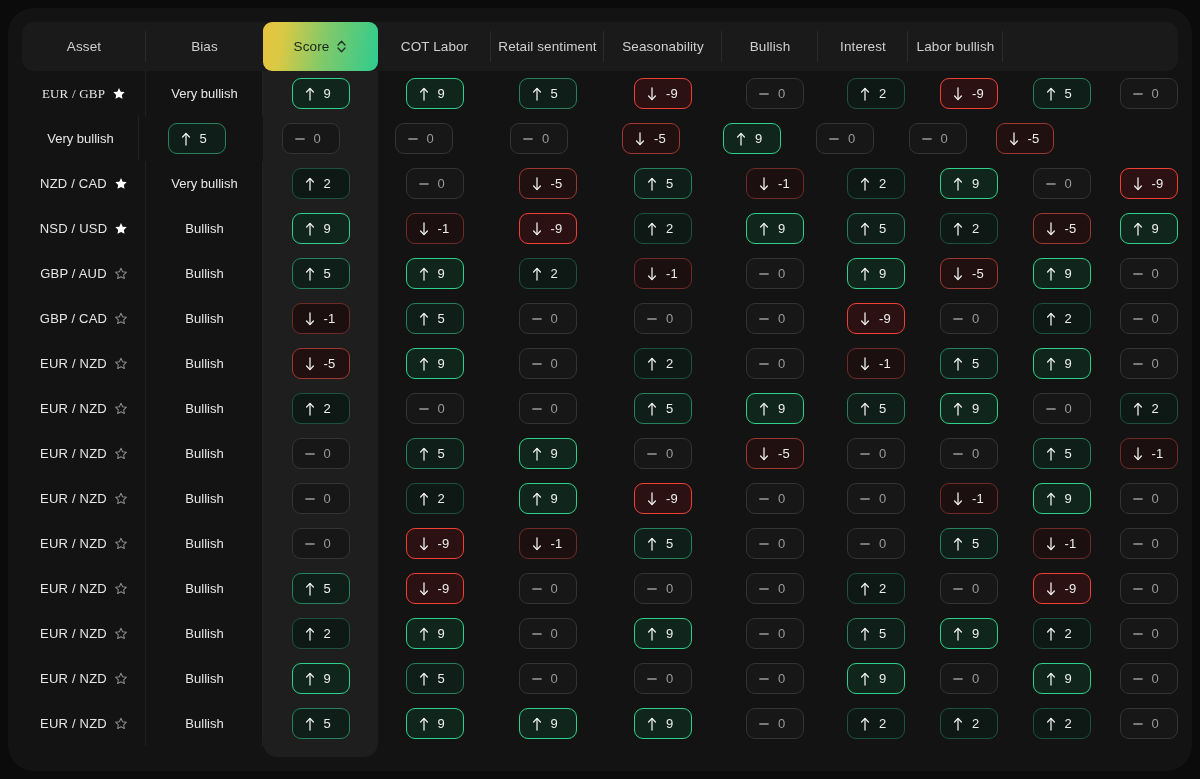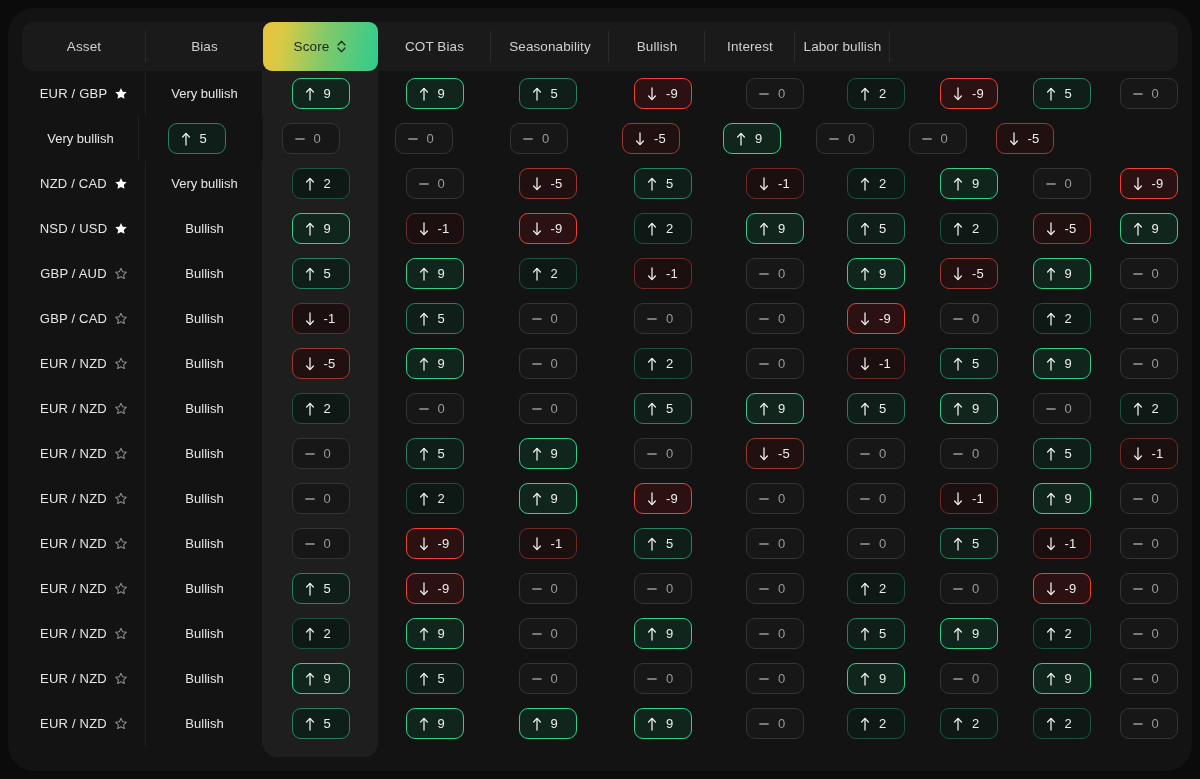--- a/index.html
+++ b/index.html
@@ -129,21 +129,25 @@
             <span class="lbl">Bias</span>
           </div>
           <div class="th th-score" style="width: 115px;">
             <span class="lbl">Score</span>
             <span style="line-height: 0;"><svg class="sort-ico" viewBox="0 0 11 15" fill="none" aria-hidden="true">
                 <path d="M2 6 L5.5 2.3 L9 6" stroke="#1e3320" stroke-width="1.35" stroke-linecap="round" stroke-linejoin="round"></path>
                 <path d="M2 9 L5.5 12.7 L9 9" stroke="#1e3320" stroke-width="1.35" stroke-linecap="round" stroke-linejoin="round"></path>
               </svg></span>
           </div>
           <div class="th" style="width: 113px;">
-            <span class="lbl">COT Bias</span>
+            <span class="lbl">COT Labor</span>
+            <span class="sep"></span>
+          </div>
+          <div class="th" style="width: 113px;">
+            <span class="lbl">Retail sentiment</span>
             <span class="sep"></span>
           </div>
           <div class="th" style="width: 118px; text-align: right;">
             <span class="lbl">Seasonability</span>
             <span class="sep"></span>
           </div>
           <div class="th" style="width: 96px;">
             <span class="lbl">Bullish</span>
             <span class="sep"></span>
           </div>
@@ -152,21 +156,21 @@
             <span class="sep"></span>
           </div>
           <div class="th" style="width: 95px;">
             <span class="lbl">Labor bullish</span>
             <span class="sep"></span>
           </div>
         </div>
 
       <div class="tbody" id="tbody">
           <div class="row">
-            <div class="cell asset-cell" style="width: 124px;">
+            <div class="cell asset-cell" style="width: 124px; font-family: Liberation Serif, serif;">
               <span class="asset-name">EUR / GBP</span>
               <span style="line-height: 0;"><svg class="star" viewBox="0 0 16 16" aria-hidden="true">
                   <path d="M8 1.1 L9.95 5.3 L14.5 5.85 L11.2 9.0 L12.05 13.5 L8 11.3 L3.95 13.5 L4.8 9.0 L1.5 5.85 L6.05 5.3 Z" fill="#ffffff"></path>
                 </svg></span>
               <span class="vsep"></span>
             </div>
             <div class="cell bias-cell" style="width: 117px;">
               <span class="bias-txt">Very bullish</span>
               <span class="vsep"></span>
             </div>

